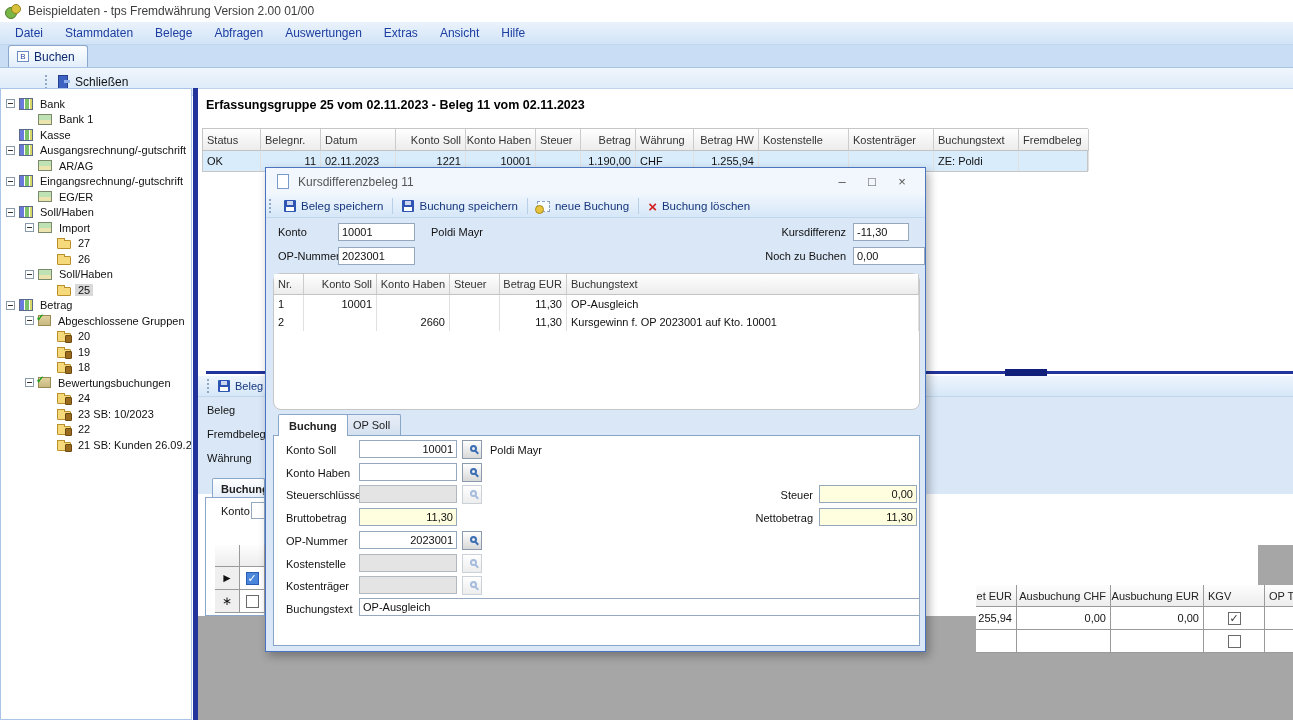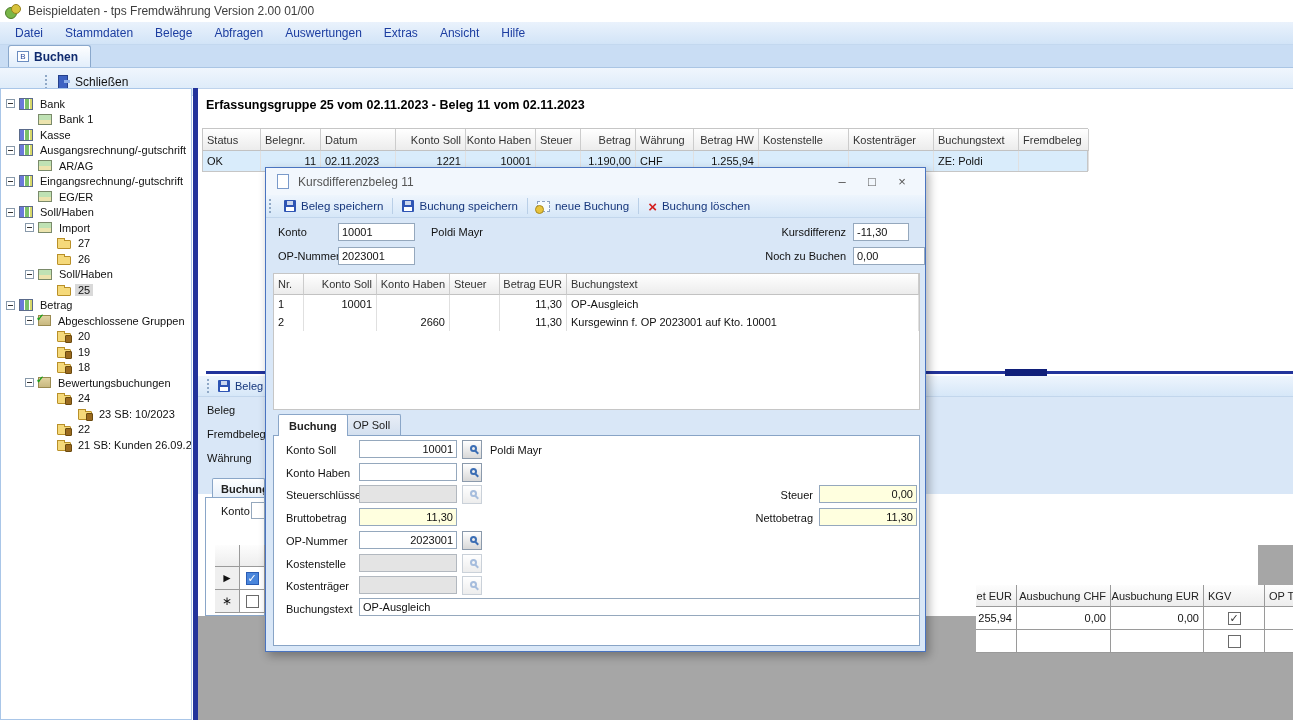--- a/index.html
+++ b/index.html
@@ -18,21 +18,21 @@
              background:linear-gradient(#eaf2fc,#d2e4f7); border-bottom:1px solid #c3d8ef;
              display:flex; align-items:center; padding-left:4px; }
   .menu-item { padding:0 11px; font-size:12px; color:#1c3da0; line-height:22px; cursor:default; }
 
   .tabstrip { left:0; top:45px; width:1293px; height:23px; background:#c9ddf4; border-bottom:1px solid #aac5e4; }
   .tab-buchen { position:absolute; left:8px; bottom:0; height:22px; padding:0 12px 0 8px;
                 background:linear-gradient(#fdfeff,#e2eefb); border:1px solid #8aa8cc; border-bottom:none;
                 border-radius:3px 3px 0 0; display:flex; align-items:center; gap:5px; }
   .tab-buchen .b-badge { width:12px; height:11px; background:#fff; border:1px solid #6a8cc0; font-size:8px;
                 color:#2a4a9c; display:flex; align-items:center; justify-content:center; }
-  .tab-buchen .lbl { font-weight:bold; color:#0f2a6e; font-size:12px; }
+  .tab-buchen .lbl { font-weight:normal; color:#0f2a6e; font-size:12px; }
 
   .app-toolbar { left:0; top:68px; width:1293px; height:28px;
                  background:linear-gradient(#f0f6fd,#d8e8f8); border-bottom:1px solid #c2d6ec;
                  display:flex; align-items:center;padding-left:42px; }
   .grip { width:3px; height:14px; margin:0 5px 0 3px; border-left:2px dotted #8fa8c6; }
   .door-icon { width:13px; height:13px; position:relative; margin-right:5px; }
   .door-icon::before { content:""; position:absolute; left:1px; top:0; width:8px; height:13px; background:#3d62c2; border:1px solid #24408c; }
   .door-icon::after { content:""; position:absolute; right:0; top:5px; width:6px; height:3px; background:#8fb0e8; }
   .close-label { font-size:12px; color:#111; }
 
@@ -123,21 +123,21 @@
   .field.dis { background:#e4e4e4; border-color:#b2b8bf; }
   .dlg-label { position:absolute; color:#111; line-height:18px; }
   .dlg-label.r { text-align:right; }
 
   .mag-btn { position:absolute; width:20px; height:19px; border:1px solid #8b9aac;
              background:linear-gradient(#ffffff,#d8d8d8); display:flex; align-items:center; justify-content:center; }
   .mag-btn.dis { opacity:0.45; }
   .mag-icon { width:7px; height:7px; border:2px solid #3c6eb4; border-radius:50%; position:relative; margin:-2px -2px 0 0; }
   .mag-icon::after { content:""; position:absolute; width:5px; height:2px; background:#3c6eb4; transform:rotate(45deg); right:-4px; bottom:-3px; }
 
-  .dlg-grid { left:7px; top:105px; width:647px; height:137px; }
+  .dlg-grid { left:7px; top:105px; width:647px; height:137px;border-radius:8px; }
   .dlg-tab { position:absolute; height:21px; display:flex; align-items:center; padding:0 10px;
              border:1px solid #8aa6c8; border-bottom:none; border-radius:2px 2px 0 0; top:246px;
              background:linear-gradient(#e8eef7,#d4e0ef); color:#222; }
   .dlg-tab.active { background:#fff; font-weight:bold; z-index:2; height:22px; }
   .dlg-panel { position:absolute; left:7px; top:267px; width:647px; height:211px; background:#fff; border:1px solid #88a4c6; }
 </style>
 </head>
 <body>
 
 <div class="abs titlebar">
@@ -265,21 +265,21 @@
     <div class="tree-row" style="padding-left: 24px;">
       <div class="exp"></div>
       <div class="t-icon icon-archive"></div>
       <span class="t-label">Bewertungsbuchungen</span>
     </div>
     <div class="tree-row" style="padding-left: 43px;">
       <div class="exp-spacer"></div>
       <div class="t-icon icon-folder lock"></div>
       <span class="t-label">24</span>
     </div>
-    <div class="tree-row" style="padding-left: 64px;">
+    <div class="tree-row" style="padding-left: 43px;">
       <div class="exp-spacer"></div>
       <div class="t-icon icon-folder lock"></div>
       <span class="t-label">23 SB: 10/2023</span>
     </div>
     <div class="tree-row" style="padding-left: 43px;">
       <div class="exp-spacer"></div>
       <div class="t-icon icon-folder lock"></div>
       <span class="t-label">22</span>
     </div>
     <div class="tree-row" style="padding-left: 43px;">

